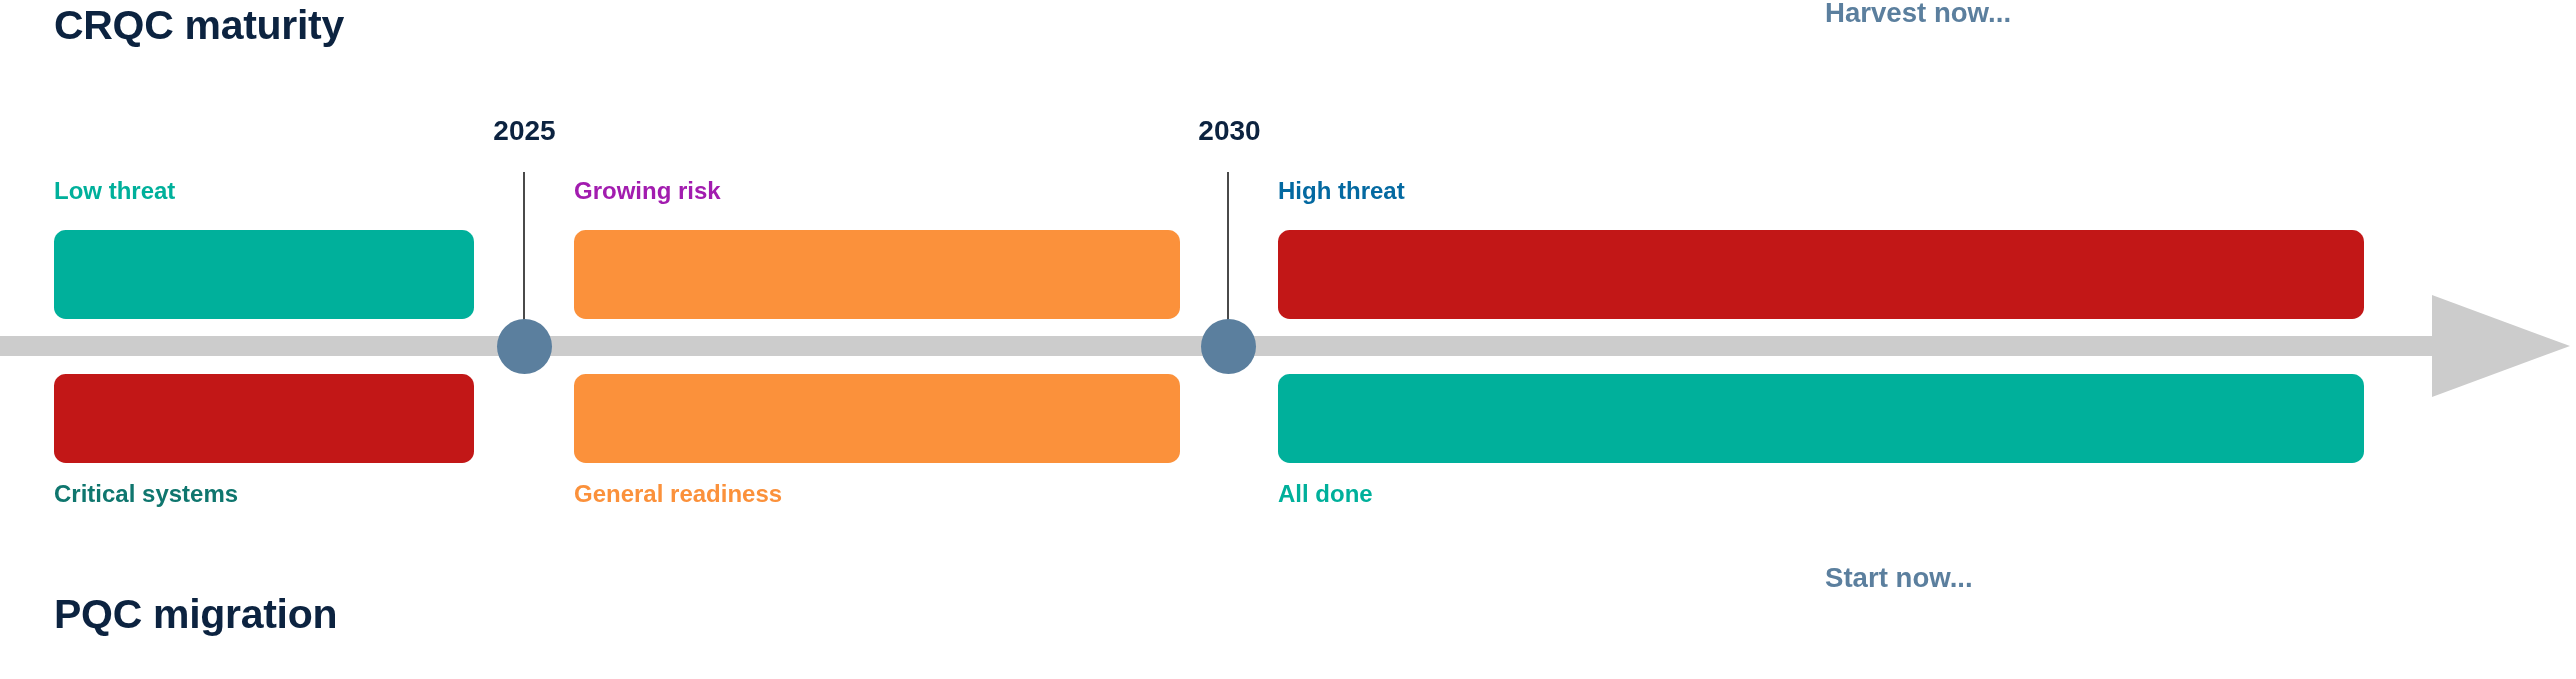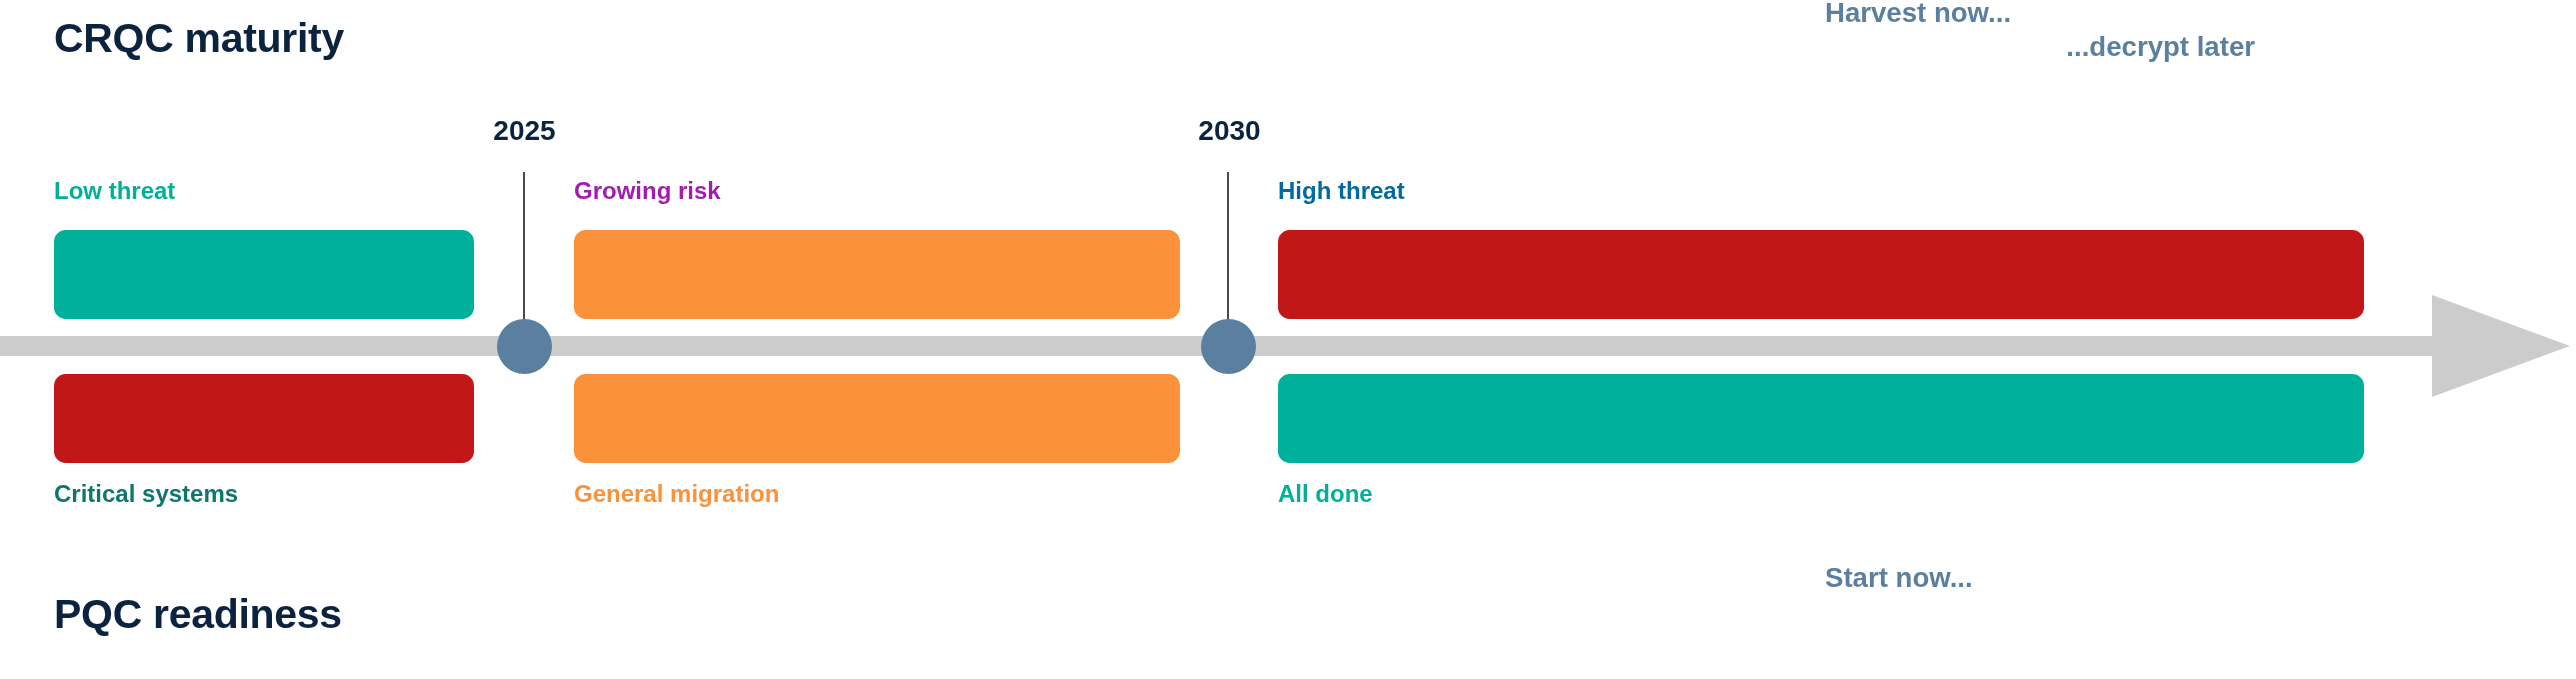--- a/index.html
+++ b/index.html
@@ -23,21 +23,21 @@
   
   .section-title {
     position: absolute;
     font-size: 41px;
     font-weight: bold;
     color: #0C2340;
     letter-spacing: -0.3px;
     white-space: nowrap;
     line-height: 1;
   }
-  #title-crqc   { left: 54px;  top: 5.3px; margin-top: 13px;  }
+  #title-crqc   { left: 54px;  top: 5.3px;  }
   #title-pqc    { left: 54px;  top: 594px; }
 
   
   .annotation {
     position: absolute;
     font-size: 27.6px;
     font-weight: bold;
     color: #5B7F9E;
     line-height: 1.22;
     white-space: nowrap;
@@ -143,25 +143,24 @@
   #label-general-migration { left: 574px;  color: #FB913B; }
   #label-all-done          { left: 1278px; color: #00B09B; }
 </style>
 </head>
 <body>
 
 <div id="stage">
 
   <div id="title-crqc" class="section-title">CRQC maturity</div>
 
-  <div id="title-pqc" class="section-title">PQC readiness</div>
+  <div id="title-pqc" class="section-title">PQC migration</div>
 
   <div id="annotation-harvest" class="annotation">
     <span class="ln first">Harvest now...</span>
-    <span class="ln second">...decrypt later</span>
   </div>
 
   <div id="annotation-start" class="annotation">
     <span class="ln first">Start now...</span>
   </div>
 
   <div id="axis-bar"></div>
   <div id="axis-arrowhead"></div>
 
   <div id="label-low-threat" class="bar-label above">Low threat</div>
@@ -170,21 +169,21 @@
   <div id="label-growing-risk" class="bar-label above">Growing risk</div>
   <div id="bar-growing-risk" class="bar top"></div>
 
   <div id="label-high-threat" class="bar-label above">High threat</div>
   <div id="bar-high-threat" class="bar top"></div>
 
   <div id="bar-critical-systems" class="bar bottom"></div>
   <div id="label-critical-systems" class="bar-label below">Critical systems</div>
 
   <div id="bar-general-migration" class="bar bottom"></div>
-  <div id="label-general-migration" class="bar-label below">General migration</div>
+  <div id="label-general-migration" class="bar-label below">General readiness</div>
 
   <div id="bar-all-done" class="bar bottom"></div>
   <div id="label-all-done" class="bar-label below">All done</div>
 
   <div id="milestone-2025-year" class="milestone-year">2025</div>
   <div id="milestone-2025-line" class="milestone-line"></div>
   <div id="milestone-2025-dot" class="milestone-dot"></div>
 
   <div id="milestone-2030-year" class="milestone-year">2030</div>
   <div id="milestone-2030-line" class="milestone-line"></div>

